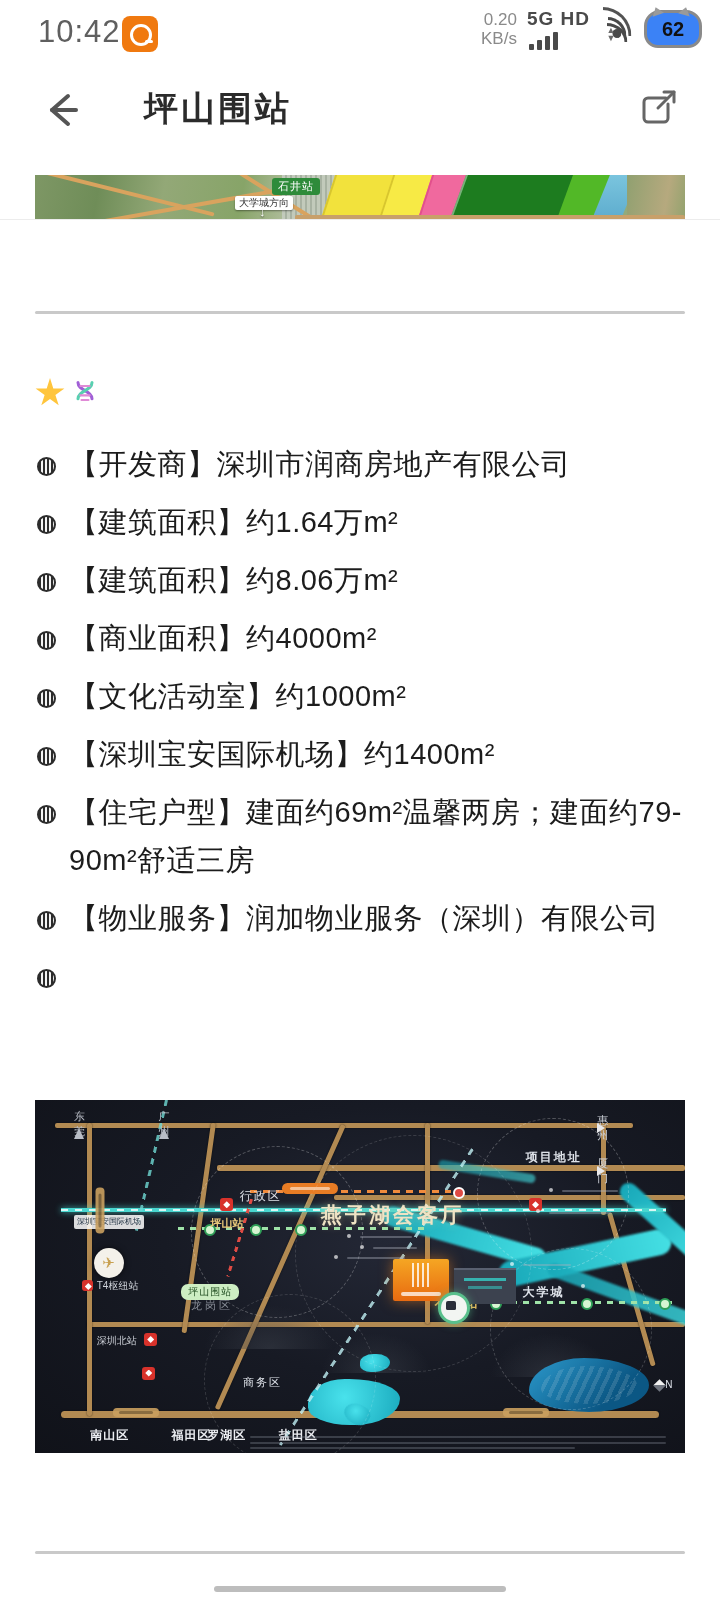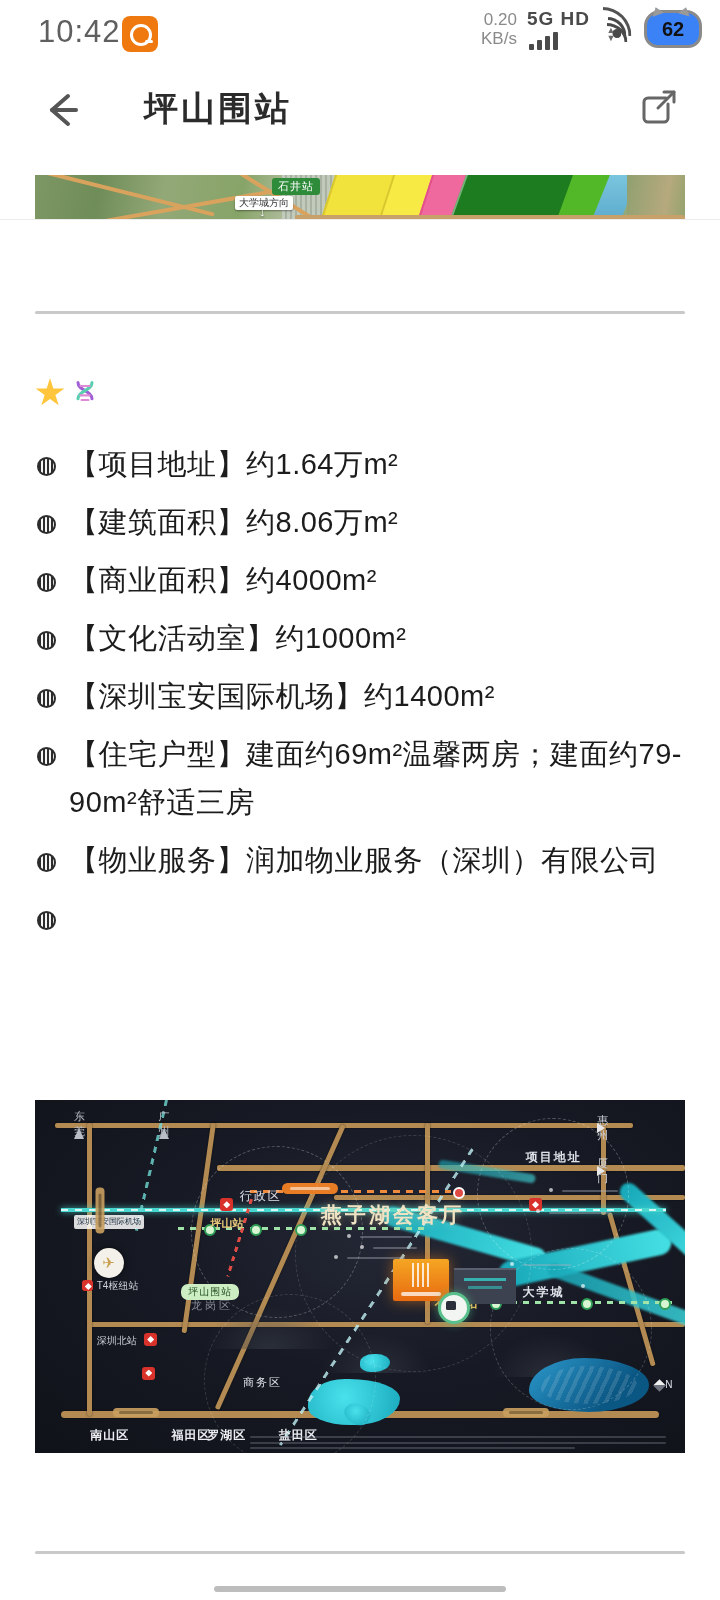--- a/index.html
+++ b/index.html
@@ -275,21 +275,25 @@
     <svg width="28" height="28" viewBox="0 0 24 24">
       <path d="M6 3 C6 10 18 10 18 17" fill="none" stroke="#a05fd6" stroke-width="2.6" stroke-linecap="round"></path>
       <path d="M18 3 C18 10 6 10 6 17" fill="none" stroke="#58d0b0" stroke-width="2.6" stroke-linecap="round"></path>
       <path d="M8 6 h8 M8 14 h8 M9 18 h6" stroke="#e08ad6" stroke-width="1.8" stroke-linecap="round"></path>
     </svg>
   </div>
 
   <div class="items">
     <div class="item">
       <span class="bullet"></span>
-      <span class="item-text">【项目地址】约1.64万m²</span>
+      <span class="item-text">【开发商】深圳市润商房地产有限公司</span>
+    </div>
+    <div class="item">
+      <span class="bullet"></span>
+      <span class="item-text">【建筑面积】约1.64万m²</span>
     </div>
     <div class="item">
       <span class="bullet"></span>
       <span class="item-text">【建筑面积】约8.06万m²</span>
     </div>
     <div class="item">
       <span class="bullet"></span>
       <span class="item-text">【商业面积】约4000m²</span>
     </div>
     <div class="item">

